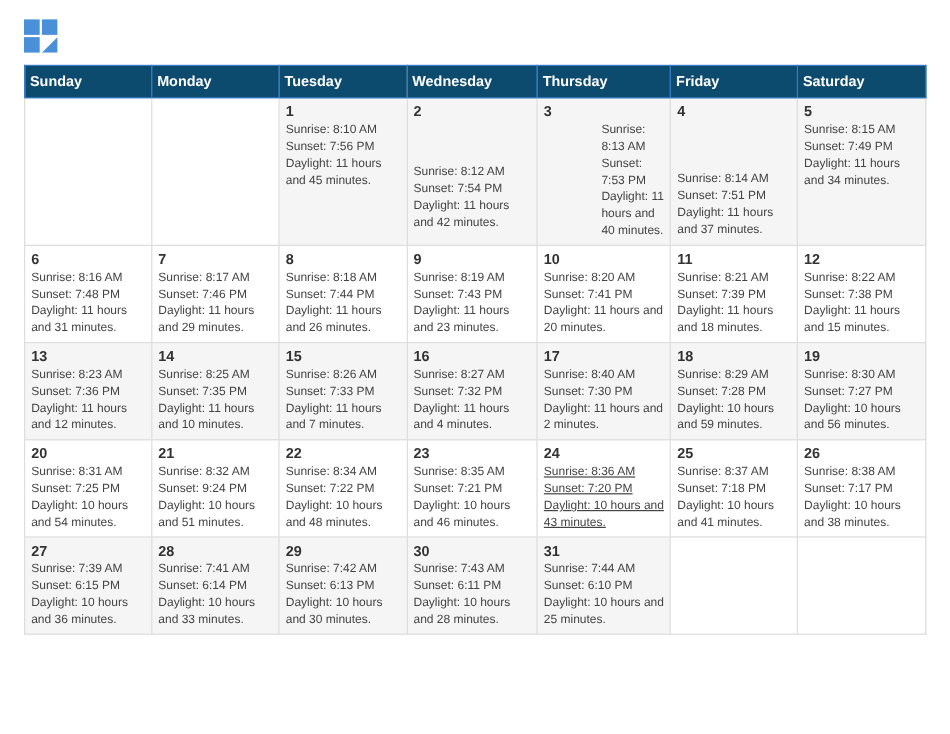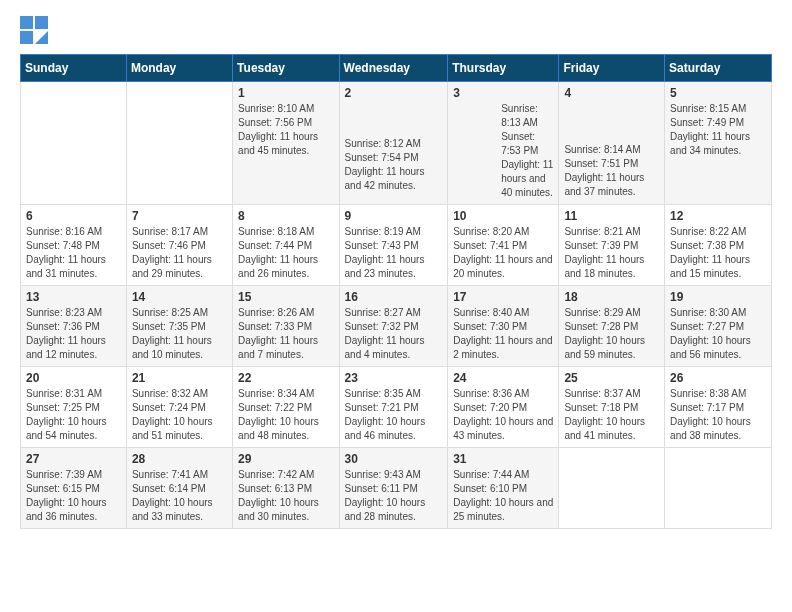--- a/index.html
+++ b/index.html
@@ -258,38 +258,38 @@
         <tr>
           <td>
             <span class="day-number">20</span>
             <div class="day-info" style="white-space: pre-line;">Sunrise: 8:31 AM
 Sunset: 7:25 PM
 Daylight: 10 hours and 54 minutes.</div>
           </td>
           <td>
             <span class="day-number">21</span>
             <div class="day-info" style="white-space: pre-line;">Sunrise: 8:32 AM
-Sunset: 7:24 PM
+Sunset: 9:24 PM
 Daylight: 10 hours and 51 minutes.</div>
           </td>
           <td>
             <span class="day-number">22</span>
             <div class="day-info" style="white-space: pre-line;">Sunrise: 8:34 AM
 Sunset: 7:22 PM
 Daylight: 10 hours and 48 minutes.</div>
           </td>
           <td>
             <span class="day-number">23</span>
             <div class="day-info" style="white-space: pre-line;">Sunrise: 8:35 AM
 Sunset: 7:21 PM
 Daylight: 10 hours and 46 minutes.</div>
           </td>
           <td>
             <span class="day-number">24</span>
-            <div class="day-info" style="white-space: pre-line;">Sunrise: 8:36 AM
+            <div class="day-info" style="white-space: pre-line; text-decoration: underline;">Sunrise: 8:36 AM
 Sunset: 7:20 PM
 Daylight: 10 hours and 43 minutes.</div>
           </td>
           <td>
             <span class="day-number">25</span>
             <div class="day-info" style="white-space: pre-line;">Sunrise: 8:37 AM
 Sunset: 7:18 PM
 Daylight: 10 hours and 41 minutes.</div>
           </td>
           <td>
@@ -313,21 +313,21 @@
 Daylight: 10 hours and 33 minutes.</div>
           </td>
           <td>
             <span class="day-number">29</span>
             <div class="day-info" style="white-space: pre-line;">Sunrise: 7:42 AM
 Sunset: 6:13 PM
 Daylight: 10 hours and 30 minutes.</div>
           </td>
           <td>
             <span class="day-number">30</span>
-            <div class="day-info" style="white-space: pre-line;">Sunrise: 9:43 AM
+            <div class="day-info" style="white-space: pre-line;">Sunrise: 7:43 AM
 Sunset: 6:11 PM
 Daylight: 10 hours and 28 minutes.</div>
           </td>
           <td>
             <span class="day-number">31</span>
             <div class="day-info" style="white-space: pre-line;">Sunrise: 7:44 AM
 Sunset: 6:10 PM
 Daylight: 10 hours and 25 minutes.</div>
           </td>
           <td class="empty-cell"></td>

